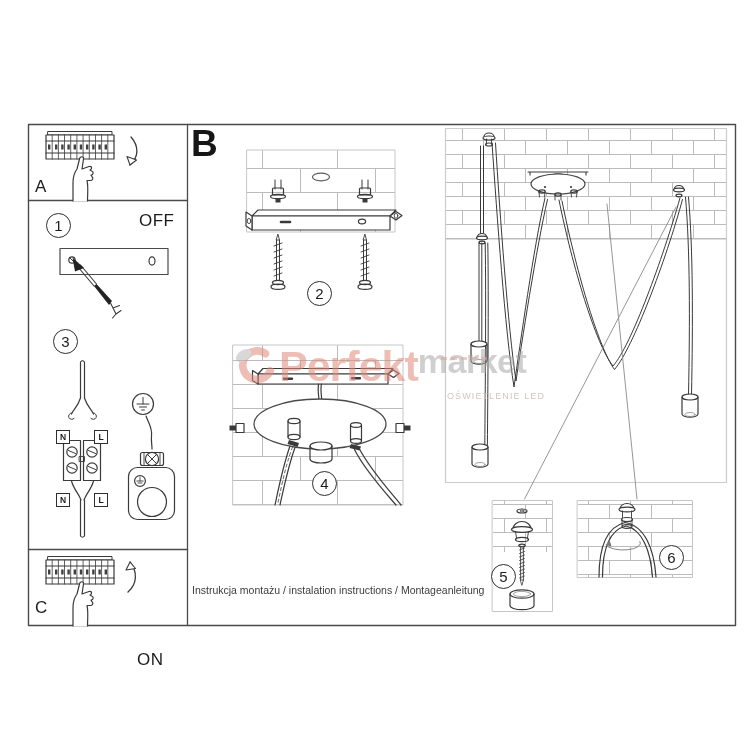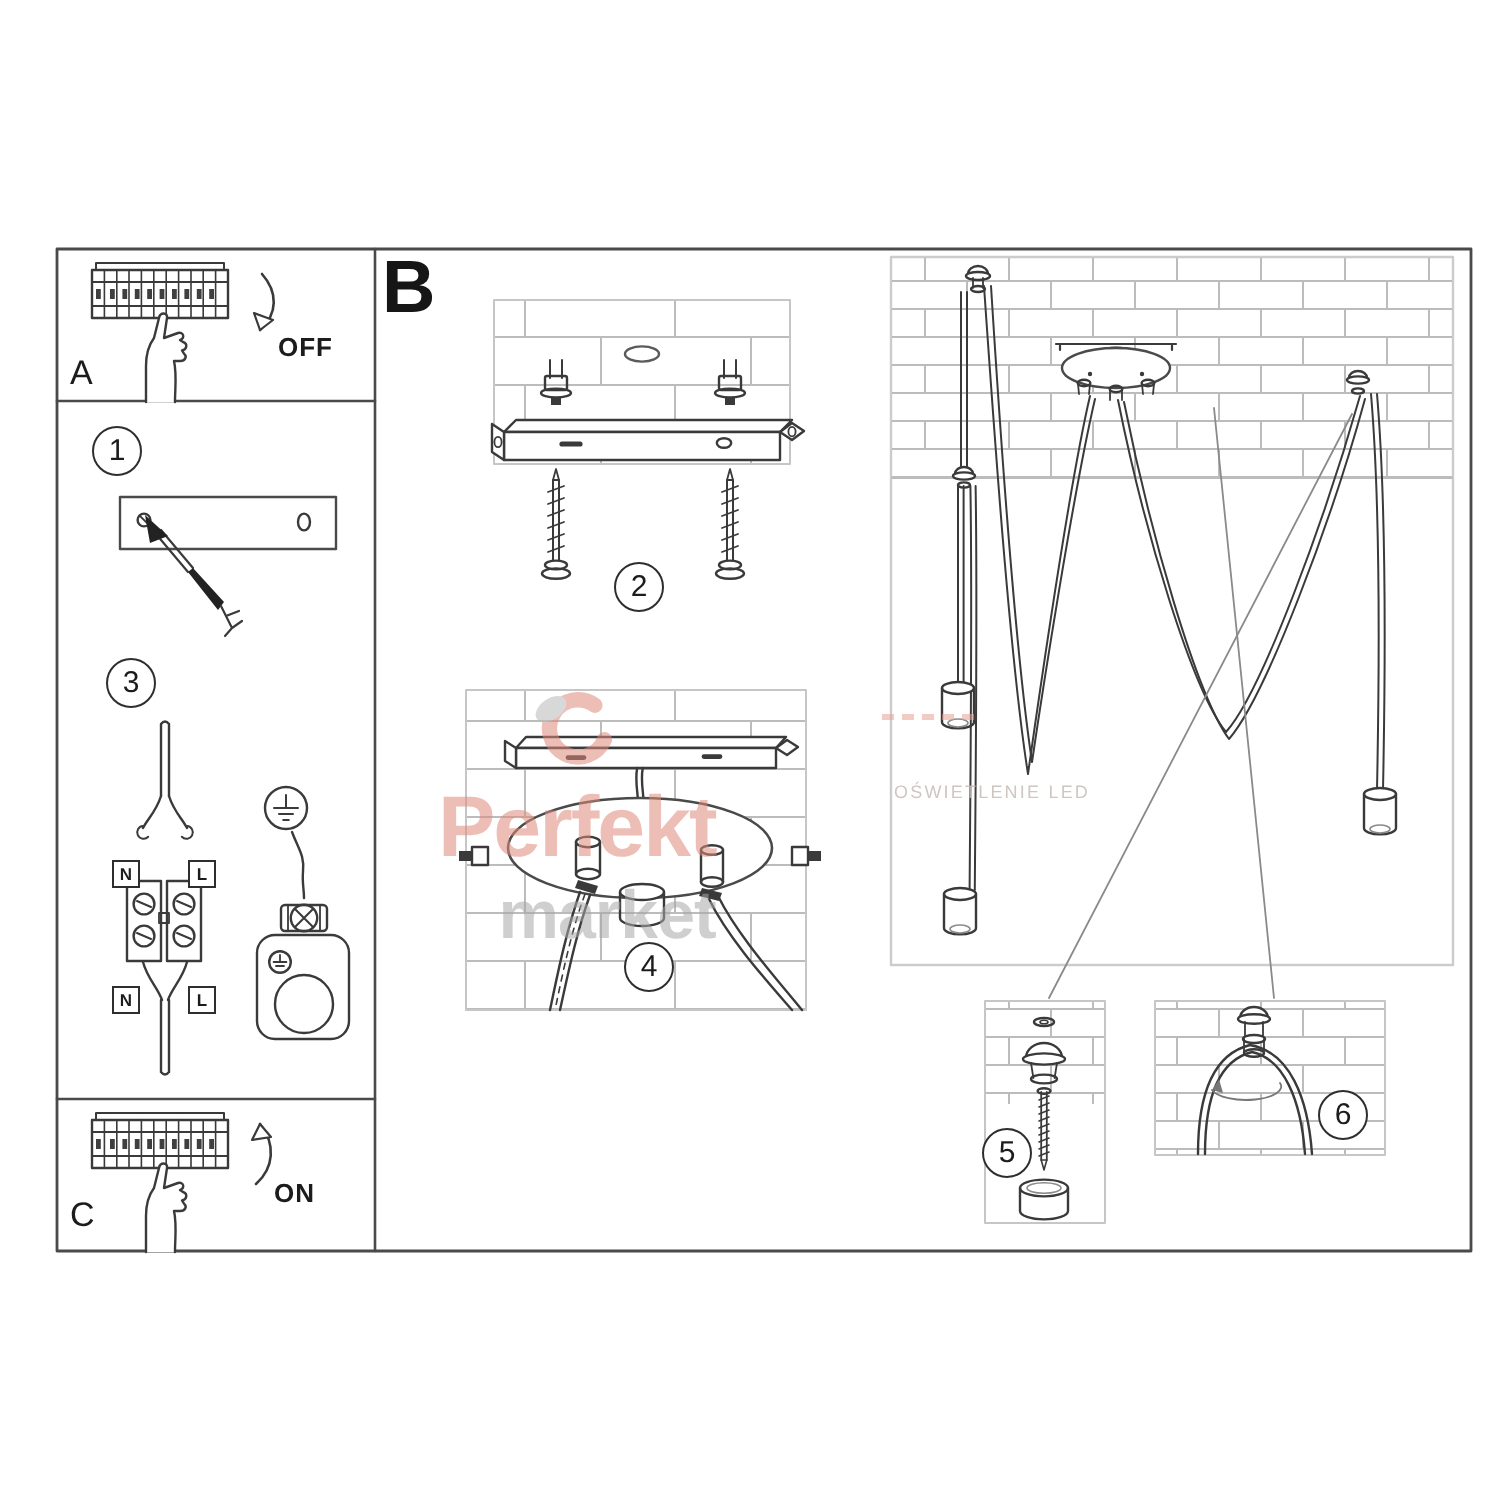--- a/index.html
+++ b/index.html
@@ -6,25 +6,25 @@
   body{width:750px;height:750px;background:#ffffff;position:relative;overflow:hidden;
        font-family:"Liberation Sans",sans-serif;color:#1c1c1c;}
   #art{position:absolute;left:0;top:0;z-index:1;}
   .circle-num{position:absolute;z-index:2;width:23px;height:23px;border:1.6px solid #2e2e2e;
       border-radius:50%;display:flex;align-items:center;justify-content:center;
       font-size:15px;color:#1c1c1c;background:#fff;}
   .nl{position:absolute;z-index:2;width:12px;height:12px;border:1.2px solid #2e2e2e;
       display:flex;align-items:center;justify-content:center;font-size:8.5px;font-weight:700;
       background:#fff;color:#1c1c1c;}
   .plabel{position:absolute;z-index:2;font-size:17px;}
-  .state{position:absolute;z-index:2;font-size:13px;font-weight:700;letter-spacing:.5px;}
+  .state{position:absolute;z-index:2;font-size:17px;font-weight:400;letter-spacing:.5px;margin-top:45px;}
   #b-label{position:absolute;left:191px;top:123px;z-index:2;font-size:37px;font-weight:700;color:#161616;}
   .footer{position:absolute;left:192px;top:583px;z-index:2;font-size:10.5px;line-height:15.5px;color:#3c3c3c;}
-  .watermark{position:absolute;left:219px;top:342px;z-index:3;display:flex;align-items:flex-end;
-      opacity:.55;pointer-events:none;flex-direction:column;}
+  .watermark{position:absolute;left:233px;top:342px;z-index:3;display:flex;align-items:flex-start;
+      opacity:.55;pointer-events:none;}
   .wm-primary{font-size:43px;font-weight:700;color:#e08a7c;letter-spacing:-1px;}
   .wm-secondary{font-size:34px;font-weight:700;color:#a8a8a8;letter-spacing:-0.5px;}
   .wm-tagline{position:absolute;left:447px;top:391px;z-index:3;font-size:9px;letter-spacing:1.1px;
       color:#c7bcb7;opacity:.85;pointer-events:none;}
   .wm-dots{position:absolute;left:441px;top:357px;z-index:3;width:46px;height:3px;opacity:.55;
       background:repeating-linear-gradient(90deg,#e7a193 0 6px,transparent 6px 10px);pointer-events:none;}
   .wm-logo{margin-right:4px;align-self:center;}
 </style>
 </head>
 <body>
@@ -332,27 +332,28 @@
 <div class="circle-num" style="left:312px;top:471px;">4</div>
 <div class="circle-num" style="left:491px;top:564px;">5</div>
 <div class="circle-num" style="left:659px;top:545px;">6</div>
 
 <div class="nl" style="left:56px;top:430px;">N</div>
 <div class="nl" style="left:94px;top:430px;">L</div>
 <div class="nl" style="left:56px;top:493px;">N</div>
 <div class="nl" style="left:94px;top:493px;">L</div>
 
 <div class="plabel" style="left:35px;top:598px;">C</div>
-<div class="state" style="left:137px;top:589px;">ON</div>
+<div class="state" style="left:137px;top:605px;">ON</div>
 
 <div class="watermark">
   <svg class="wm-logo" width="42" height="48" viewBox="0 0 44 50">
     <path d="M34,11 A15,15 0 1 0 39,29" stroke="#e08a7c" stroke-width="8" fill="none" stroke-linecap="round"></path>
     <ellipse cx="11" cy="13" rx="9" ry="5.5" fill="#b9b9b9" transform="rotate(-35 11 13)"></ellipse>
   </svg>
   <span class="wm-primary">Perfekt</span>
   <span class="wm-secondary">market</span>
 </div>
 <div class="wm-dots"></div>
 <div class="wm-tagline">OŚWIETLENIE LED</div>
 
 <div class="footer">
+  <div>Instrukcja montażu / instalation instructions / Montageanleitung</div>
 </div>
 
 </body></html>

